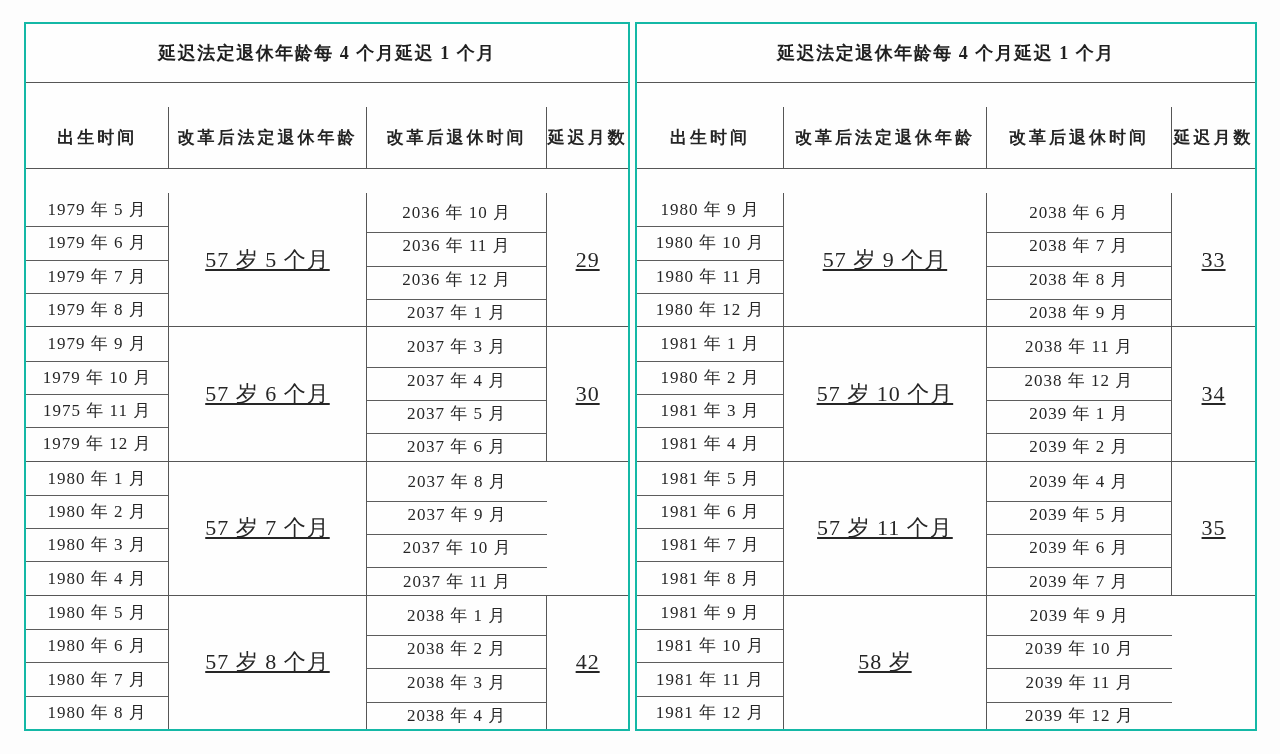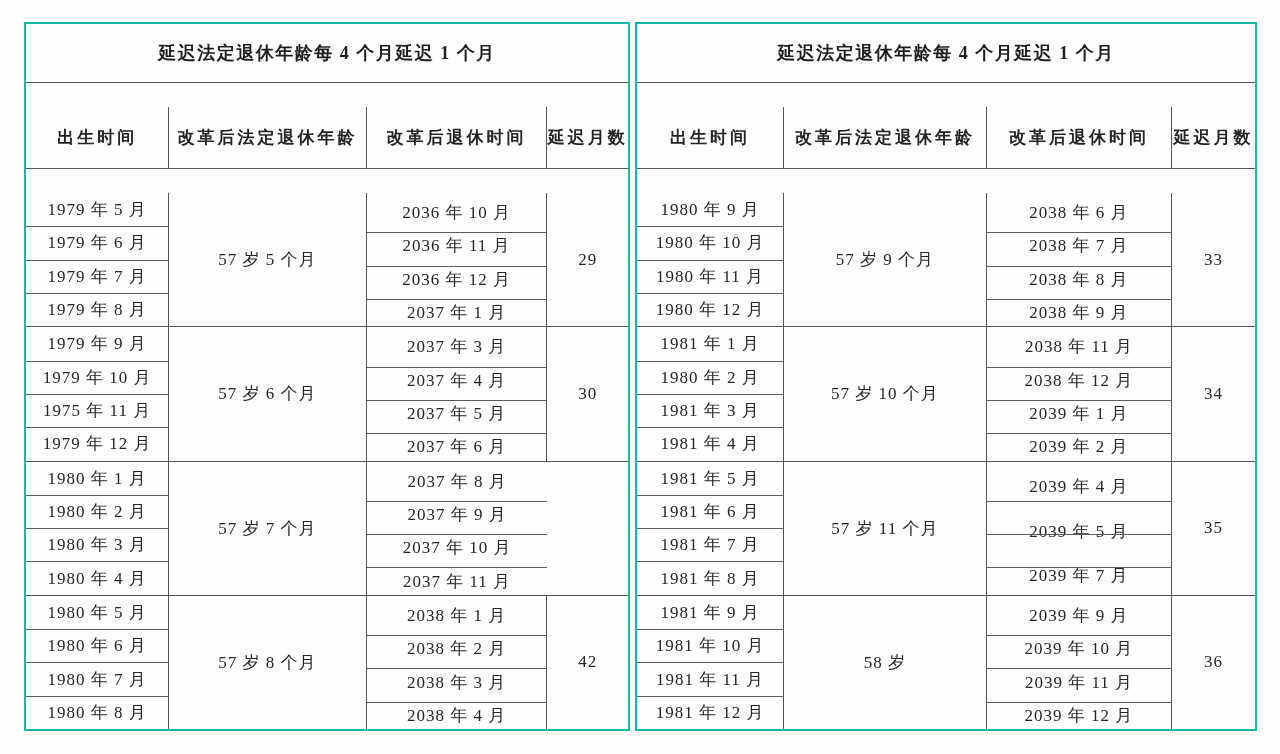--- a/index.html
+++ b/index.html
@@ -31,31 +31,31 @@
     font-weight:bold;font-size:17px;letter-spacing:3px;color:#242424;
     white-space:nowrap;
   }
   .hcell:last-child{border-right:none;}
   .groups{flex:1;display:flex;flex-direction:column;}
   .group{
     flex:1;display:grid;grid-template-columns:23.8% 32.8% 30% 13.4%;
     border-bottom:1px solid #565656;
   }
   .group:last-child{border-bottom:none;}
-  .gcol{position:relative;border-right:1px solid #565656;}
+  .gcol{position:relative;border-right:1px solid #565656;text-decoration:underline;}
   .gcol:last-child{border-right:none;}
   .subcol{position:absolute;inset:0;display:flex;flex-direction:column;}
   .subcell{
     flex:1;display:flex;align-items:center;justify-content:center;
     font-size:17px;letter-spacing:1px;white-space:nowrap;
   }
   .dates .subcell{transform:translateY(3px);}
   .merged{
     display:flex;align-items:center;justify-content:center;
-    font-size:17px;letter-spacing:1px;white-space:nowrap;
+    font-size:22px;letter-spacing:1px;white-space:nowrap;
   }
   .hline{position:absolute;left:0;right:0;height:1px;background:#5d5d5d;}
   .l1{top:25%;} .l2{top:50%;} .l3{top:75%;}
   .d1{top:calc(25% + 6px);} .d2{top:calc(50% + 6px);} .d3{top:calc(75% + 6px);}
 </style>
 </head>
 <body>
 
 <section class="panel panel-left">
   <div class="title">延迟法定退休年龄每 4 个月延迟 1 个月</div>
@@ -251,20 +251,21 @@
         </div>
         <i class="hline l1"></i>
           <i class="hline l2"></i>
           <i class="hline l3"></i>
       </div>
       <div class="gcol merged">57 岁 11 个月</div>
       <div class="gcol">
         <div class="subcol dates">
           <div class="subcell">2039 年 4 月</div>
           <div class="subcell">2039 年 5 月</div>
+          <div class="subcell">2039 年 6 月</div>
           <div class="subcell">2039 年 7 月</div>
         </div>
         <i class="hline d1"></i>
           <i class="hline d2"></i>
           <i class="hline d3"></i>
       </div>
       <div class="gcol merged">35</div>
     </div>
 
     <div class="group">
@@ -284,17 +285,16 @@
         <div class="subcol dates">
           <div class="subcell">2039 年 9 月</div>
           <div class="subcell">2039 年 10 月</div>
           <div class="subcell">2039 年 11 月</div>
           <div class="subcell">2039 年 12 月</div>
         </div>
         <i class="hline d1"></i>
           <i class="hline d2"></i>
           <i class="hline d3"></i>
       </div>
-      <div class="gcol merged">36</div>
     </div>
 
   </div>
 </section>
 
 </body></html>

